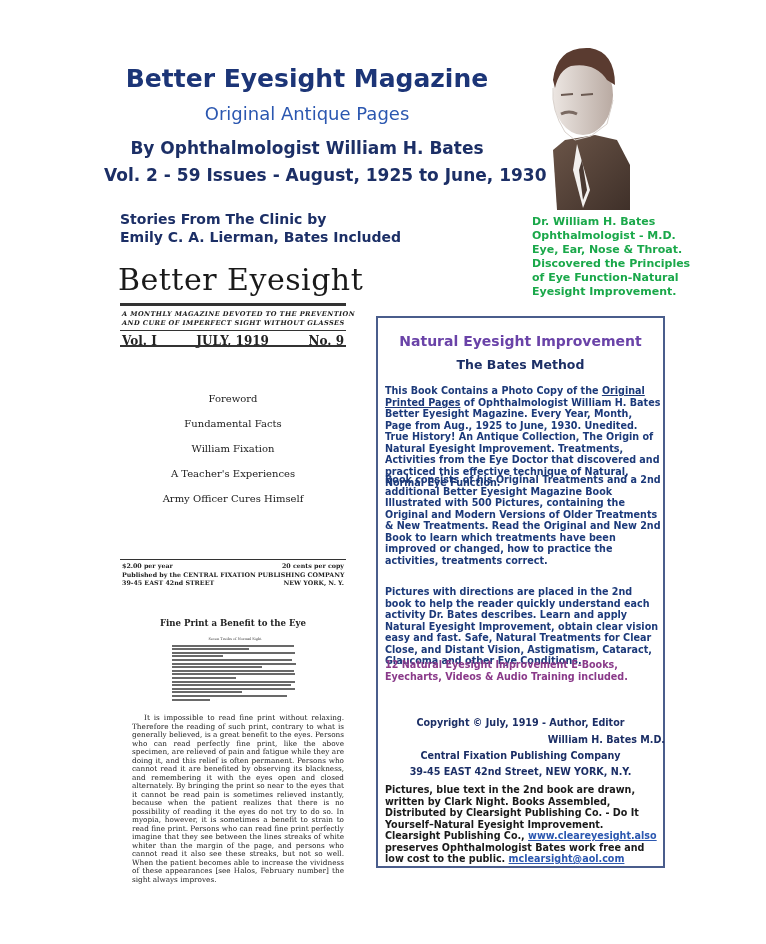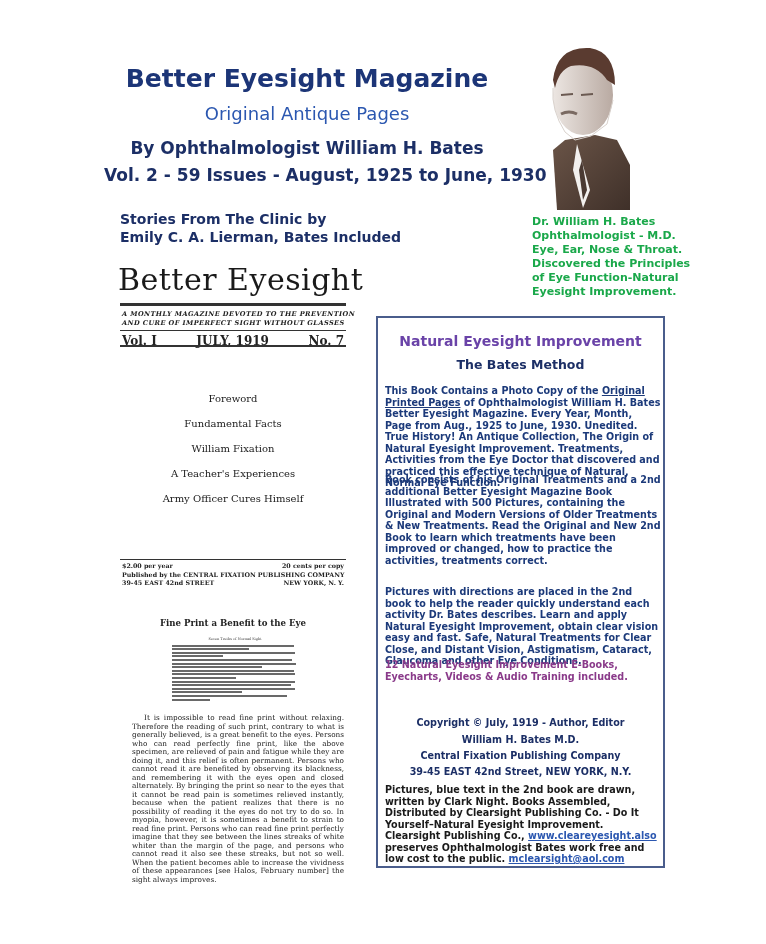--- a/index.html
+++ b/index.html
@@ -36,21 +36,21 @@
     .box { left:376px; top:316px; width:289px; height:552px; border:2px solid #4a5d8c; box-sizing:border-box; background:#fff; }
     .box-title { left:376px; top:333px; width:289px; text-align:center; font-size:14px; font-weight:bold; color:#6a43a8; white-space:nowrap; }
     .box-sub { left:376px; top:357px; width:289px; text-align:center; font-size:12.5px; font-weight:bold; color:#1c2f66; }
     .box-p { left:385px; width:276px; font-size:9.6px; font-weight:bold; color:#1c3a7a; line-height:11.5px; }
     .box-p a { color:#1c3a7a; text-decoration:underline; }
     .p1 { top:385px; }
     .p2 { top:474px; }
     .p3 { top:586px; }
     .p4 { top:659px; color:#8a3a8a; }
     .copy { left:376px; width:289px; text-align:center; font-size:9.6px; font-weight:bold; color:#1c2f66; }
-    .c1 { top:717px; } .c2 { top:734px; } .c3 { top:750px; } .c4 { top:766px; }
+    .c1 { top:717px; } .c2 { top:734px;text-align:right; } .c3 { top:750px; } .c4 { top:766px; }
     .p5 { top:784px; color:#1a1a1a; }
     .p5 a { color:#2b57b0; }
   </style>
 </head>
 <body>
 
 <div class="abs title-main">Better Eyesight Magazine</div>
 <div class="abs title-sub">Original Antique Pages</div>
 <div class="abs title-by">By Ophthalmologist William H. Bates</div>
 <div class="abs title-vol">Vol. 2 - 59 Issues - August, 1925 to June, 1930</div>
@@ -94,21 +94,21 @@
 <div class="abs mast">Better Eyesight</div>
 <div class="abs rule" style="left:120px; top:303px; width:226px;"></div>
 <div class="abs mast-tag">
   <div>A MONTHLY MAGAZINE DEVOTED TO THE PREVENTION</div>
   <div>AND CURE OF IMPERFECT SIGHT WITHOUT GLASSES</div>
 </div>
 <div class="abs rule" style="left:120px; top:330px; width:226px; height:1px;"></div>
 <div class="abs volrow">
   <span>Vol. I</span>
   <span>JULY, 1919</span>
-  <span>No. 7</span>
+  <span>No. 9</span>
 </div>
 <div class="abs rule" style="left:120px; top:345px; width:226px; height:2px;"></div>
 
 <div class="abs toc">
   <div>Foreword</div>
   <div>Fundamental Facts</div>
   <div>William Fixation</div>
   <div>A Teacher's Experiences</div>
   <div>Army Officer Cures Himself</div>
 </div>

